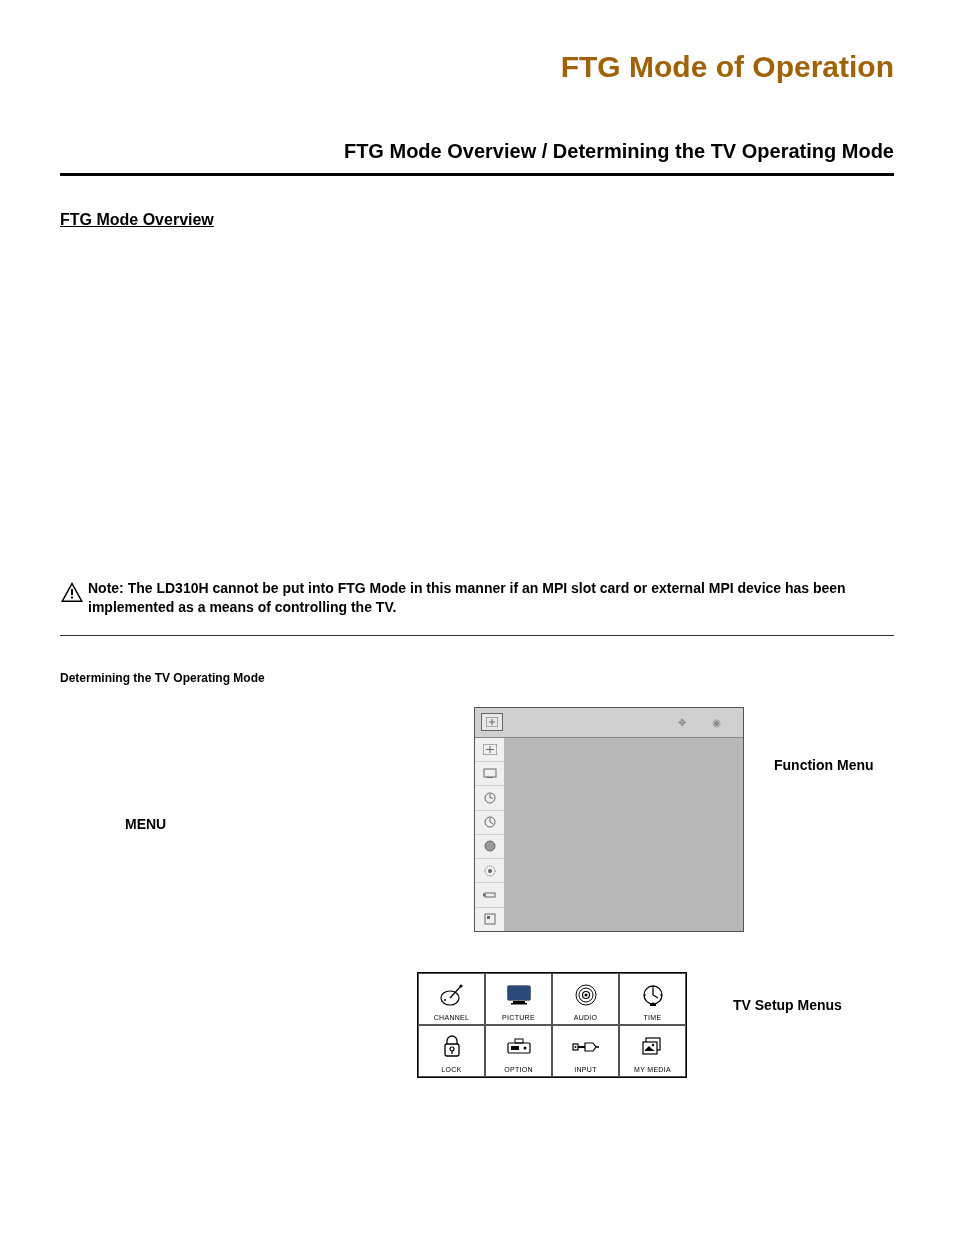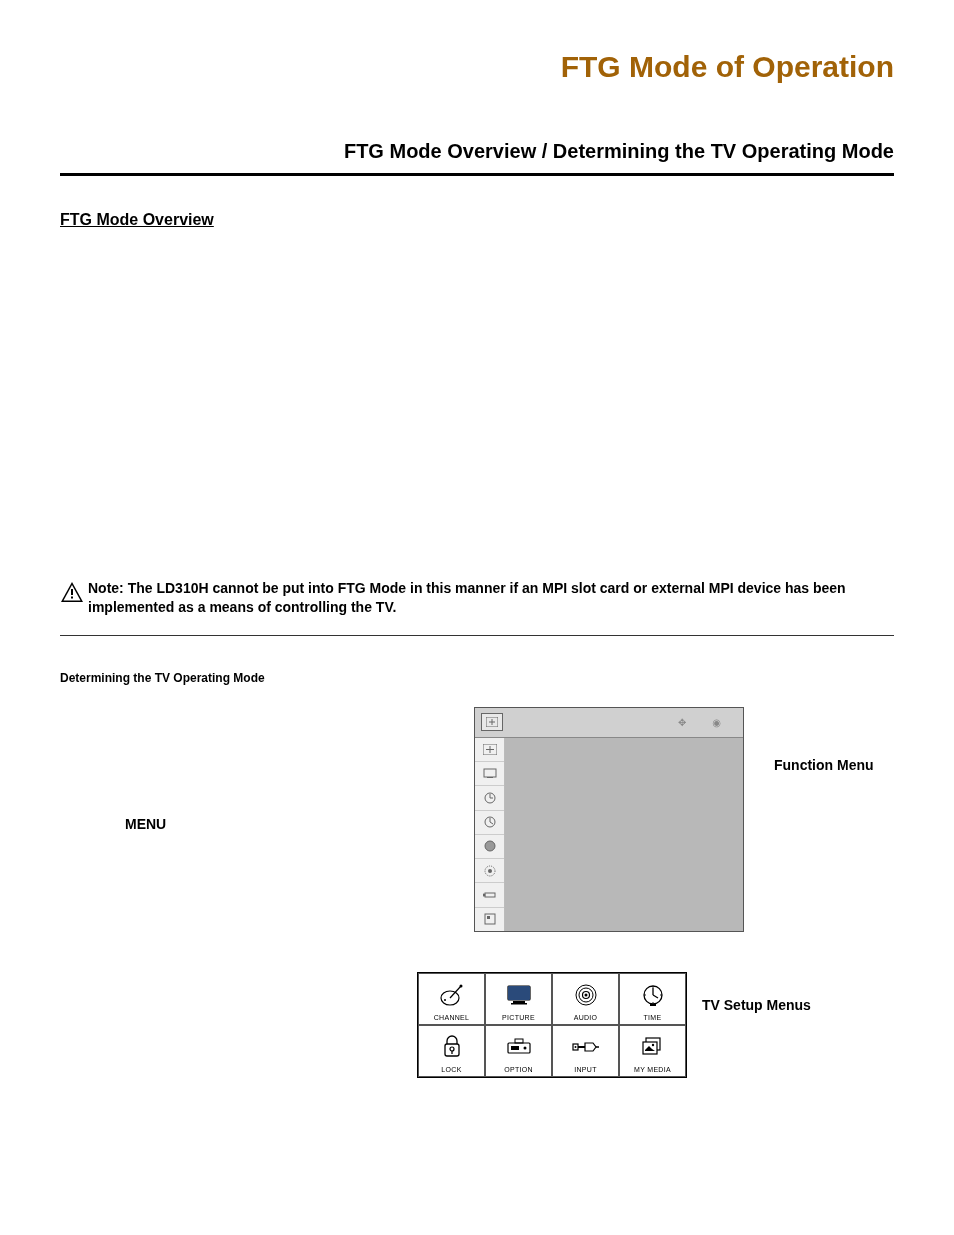--- a/index.html
+++ b/index.html
@@ -177,21 +177,21 @@
   }
   .setup-cell-label {
     font-size: 7px;
     letter-spacing: 0.3px;
     color: #000;
     text-align: center;
   }
   .setup-side-label {
     font-size: 14px;
     font-weight: bold;
-    margin-left: 15px;
+    margin-left: 46px;
     padding-top: 25px;
   }
   .page-number {
     position: absolute;
     bottom: 40px;
     right: 60px;
     font-size: 13px;
     color: #333;
   }
   .doc-code {

